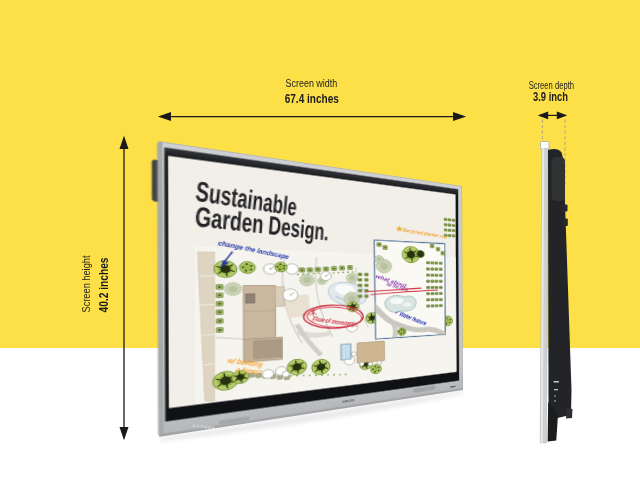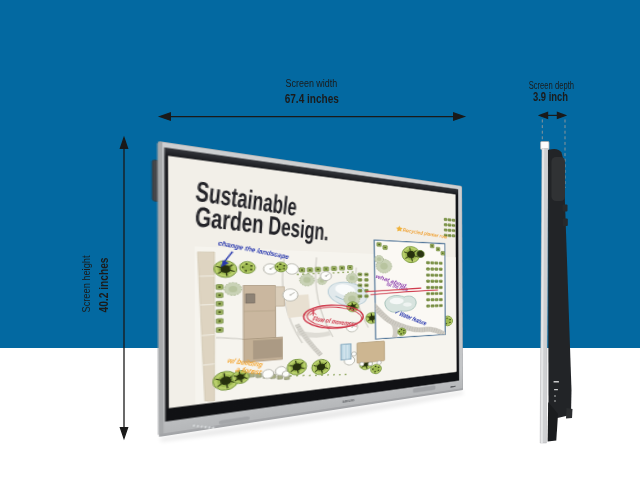--- a/index.html
+++ b/index.html
@@ -1,15 +1,15 @@
 <!DOCTYPE html>
 <html><head><meta charset="utf-8"><style>
 *{margin:0;padding:0;box-sizing:border-box}
 html,body{width:640px;height:480px;background:#fff;overflow:hidden;font-family:"Liberation Sans",sans-serif}
-#stage{position:relative;width:640px;height:348px;background:#0369a1}
+#stage{position:relative;width:640px;height:348px;background:#fde047}
 #monitor{position:absolute;left:0;top:0;width:304px;height:296px;transform-origin:0 0;
 transform:matrix3d(1.684852,0.423746,0,0.001482,0.002582,0.997812,0,-0.000005,0,0,1,0,158,141,0,1)}
 </style></head><body>
 <div id="stage">
 <svg style="position:absolute;left:0;top:0" width="640" height="480" viewBox="0 0 640 480">
       <defs>
         <filter id="soft" x="-50%" y="-50%" width="200%" height="200%">
           <feGaussianBlur stdDeviation="2.2"></feGaussianBlur>
         </filter>
       </defs>

